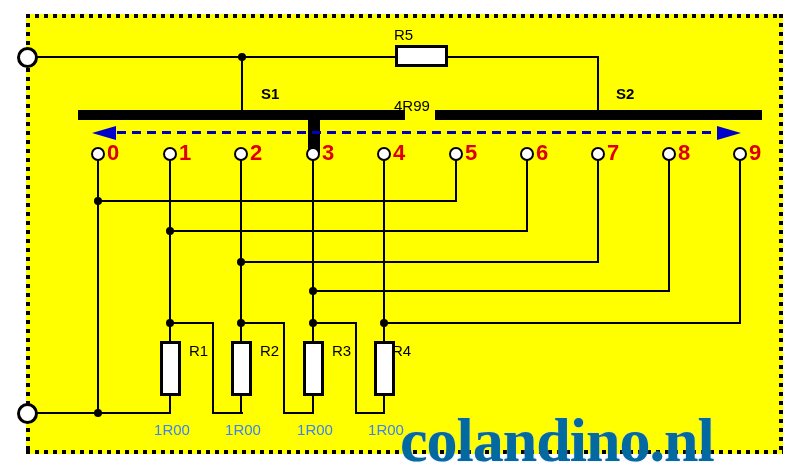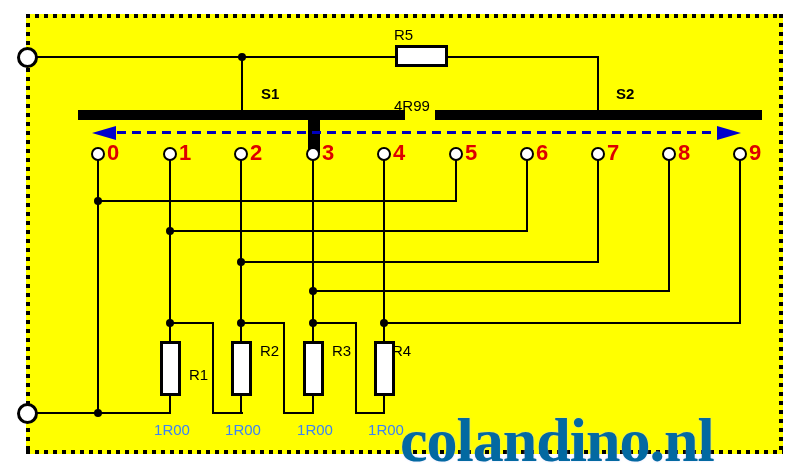--- a/index.html
+++ b/index.html
@@ -95,21 +95,21 @@
   <div class="dash"></div>
   <div class="arrow left"></div>
   <div class="arrow right"></div>
 
   <div class="res-h"></div>
   <div class="lbl" style="left:394px;top:26px;">R5</div>
   <div class="lbl" style="left:394px;top:69px;margin-top:28px;">4R99</div>
 
   <div id="generated">
       <div class="res" style="left: 160px; top: 341px;"></div>
-      <div class="lbl" style="left: 189px; top: 342px; margin-top: 24px;">R1</div>
+      <div class="lbl" style="left: 189px; top: 342px;">R1</div>
       <div class="rval" style="left: 148px; top: 421px;">1R00</div>
       <div class="res" style="left: 231px; top: 341px;"></div>
       <div class="lbl" style="left: 260px; top: 342px;">R2</div>
       <div class="rval" style="left: 219px; top: 421px;">1R00</div>
       <div class="res" style="left: 303px; top: 341px;"></div>
       <div class="lbl" style="left: 332px; top: 342px;">R3</div>
       <div class="rval" style="left: 291px; top: 421px;">1R00</div>
       <div class="res" style="left: 374px; top: 341px;"></div>
       <div class="lbl" style="left: 392px; top: 342px;">R4</div>
       <div class="rval" style="left: 362px; top: 421px;">1R00</div>

